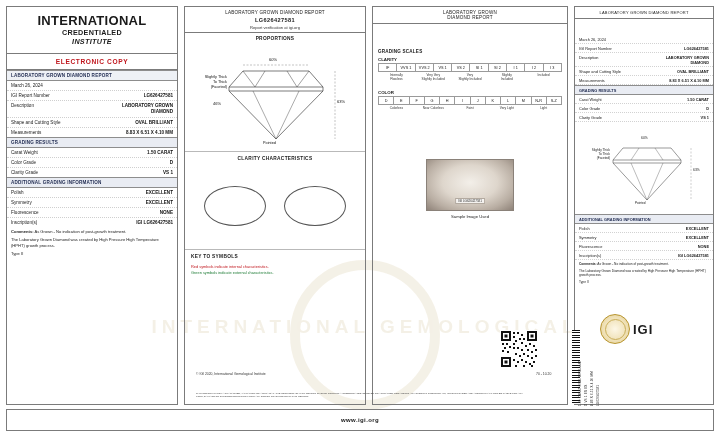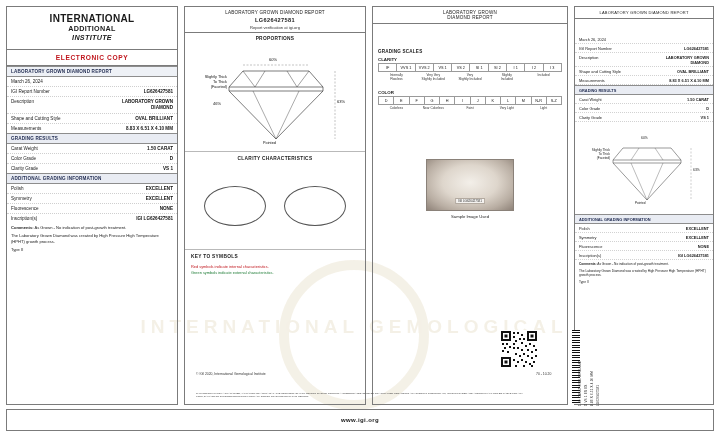--- a/index.html
+++ b/index.html
@@ -39,21 +39,21 @@
          padding:2px 4px; font-size:4.6px; border-bottom:1px dotted #cfcfcf; }
   .row .k { color:#222; }
   .row .v { text-align:right; font-weight:bold; color:#111; }
   .row.nb { border-bottom:none; }
 
   .smallnote { font-size:4.1px; line-height:1.45; padding:2px 4px; color:#222; }
 
   
   #left { left:6px; top:6px; width:172px; height:399px; }
   .igi-logo-block { text-align:center; padding:6px 4px 4px; }
-  .igi-logo-block .l1 { font-size:10px; font-weight:bold; letter-spacing:.3px; }
+  .igi-logo-block .l1 { font-size:13px; font-weight:bold; letter-spacing:.3px; }
   .igi-logo-block .l2 { font-size:7.2px; font-weight:bold; letter-spacing:.3px; }
   .igi-logo-block .l3 { font-size:7.2px; font-weight:bold; letter-spacing:.3px;font-style:italic; }
   .ec-band {
     border-top:1px solid #7b7b7b; border-bottom:1px solid #7b7b7b;
     text-align:center; padding:4px 0; margin-top:3px;
   }
   .ec-band span { color:#c0161d; font-weight:bold; font-size:6.6px; letter-spacing:.6px; }
 
   
   #mid { left:184px; top:6px; width:182px; height:399px; }
@@ -145,21 +145,21 @@
   
   .vert-codes { position:absolute; left:578px; top:330px; width:128px; height:76px;
                 display:flex; gap:2px; }
   .vcode { writing-mode:vertical-rl; transform:rotate(180deg);
            font-size:3px; color:#222; letter-spacing:.2px; }
   .barcode { position:absolute; left:572px; top:330px; width:8px; height:74px;
              background:repeating-linear-gradient(to bottom,#111 0 1px,#fff 1px 2px,#111 2px 3.2px,#fff 3.2px 5px); }
 
   
   .watermark {
-    position:absolute; left:139px; top:250px; width:430px; height:170px;
+    position:absolute; left:150px; top:250px; width:430px; height:170px;
     pointer-events:none; opacity:.2;
   }
   .wm-ring {
     position:absolute; left:140px; top:10px; width:150px; height:150px;
     border-radius:50%; border:10px solid #cdbb8a;
   }
   .wm-text {
     position:absolute; left:0; top:66px; width:430px; text-align:center;
     font-size:19px; letter-spacing:5px; color:#c9b987; font-weight:bold;
   }
@@ -172,21 +172,21 @@
 
   <div class="watermark">
     <div class="wm-ring"></div>
     <div class="wm-text">INTERNATIONAL GEMOLOGICAL</div>
   </div>
 
   <div class="panel" id="left">
 
     <div class="igi-logo-block">
       <div class="l1">INTERNATIONAL</div>
-      <div class="l2">ADDITIONAL</div>
+      <div class="l2">CREDENTIALED</div>
       <div class="l3">INSTITUTE</div>
     </div>
 
     <div class="ec-band">
       <span>ELECTRONIC COPY</span>
     </div>
 
     <div class="sect-title" style="background:#eef1f6;">LABORATORY GROWN DIAMOND REPORT</div>
 
     <div class="row">
@@ -517,20 +517,24 @@
         <rect x="25" y="31" width="2" height="2"></rect>
           <rect x="29" y="33" width="2" height="2"></rect>
           <rect x="33" y="31" width="2" height="2"></rect>
         <rect x="15" y="35" width="2" height="2"></rect>
           <rect x="23" y="35" width="2" height="2"></rect>
           <rect x="31" y="35" width="2" height="2"></rect>
       </g>
     </svg>
   </div>
 
+  <div class="igi-round">
+    <div class="igi-seal"></div>
+    <div class="igi-word">IGI</div>
+  </div>
 
   <div class="barcode"></div>
   <div class="vert-codes">
     <div class="vcode">1.50 CARAT  OVAL BRILLIANT</div>
     <div class="vcode">D  VS 1  EX  EX</div>
     <div class="vcode">8.83 X 6.51 X 4.10 MM</div>
     <div class="vcode">LG626427581</div>
   </div>
 
   <div class="panel" id="footer">

